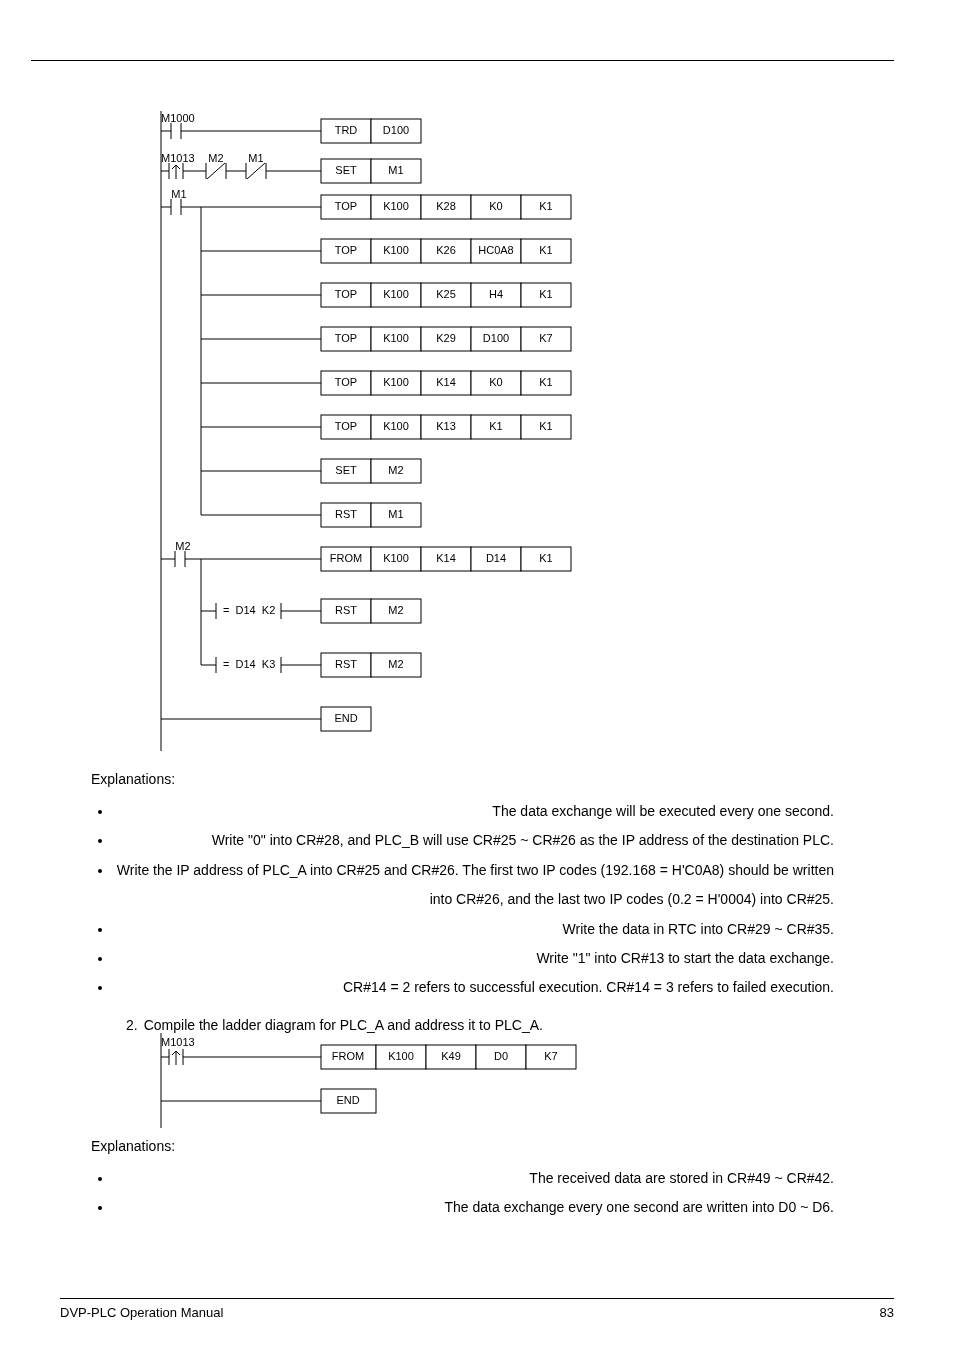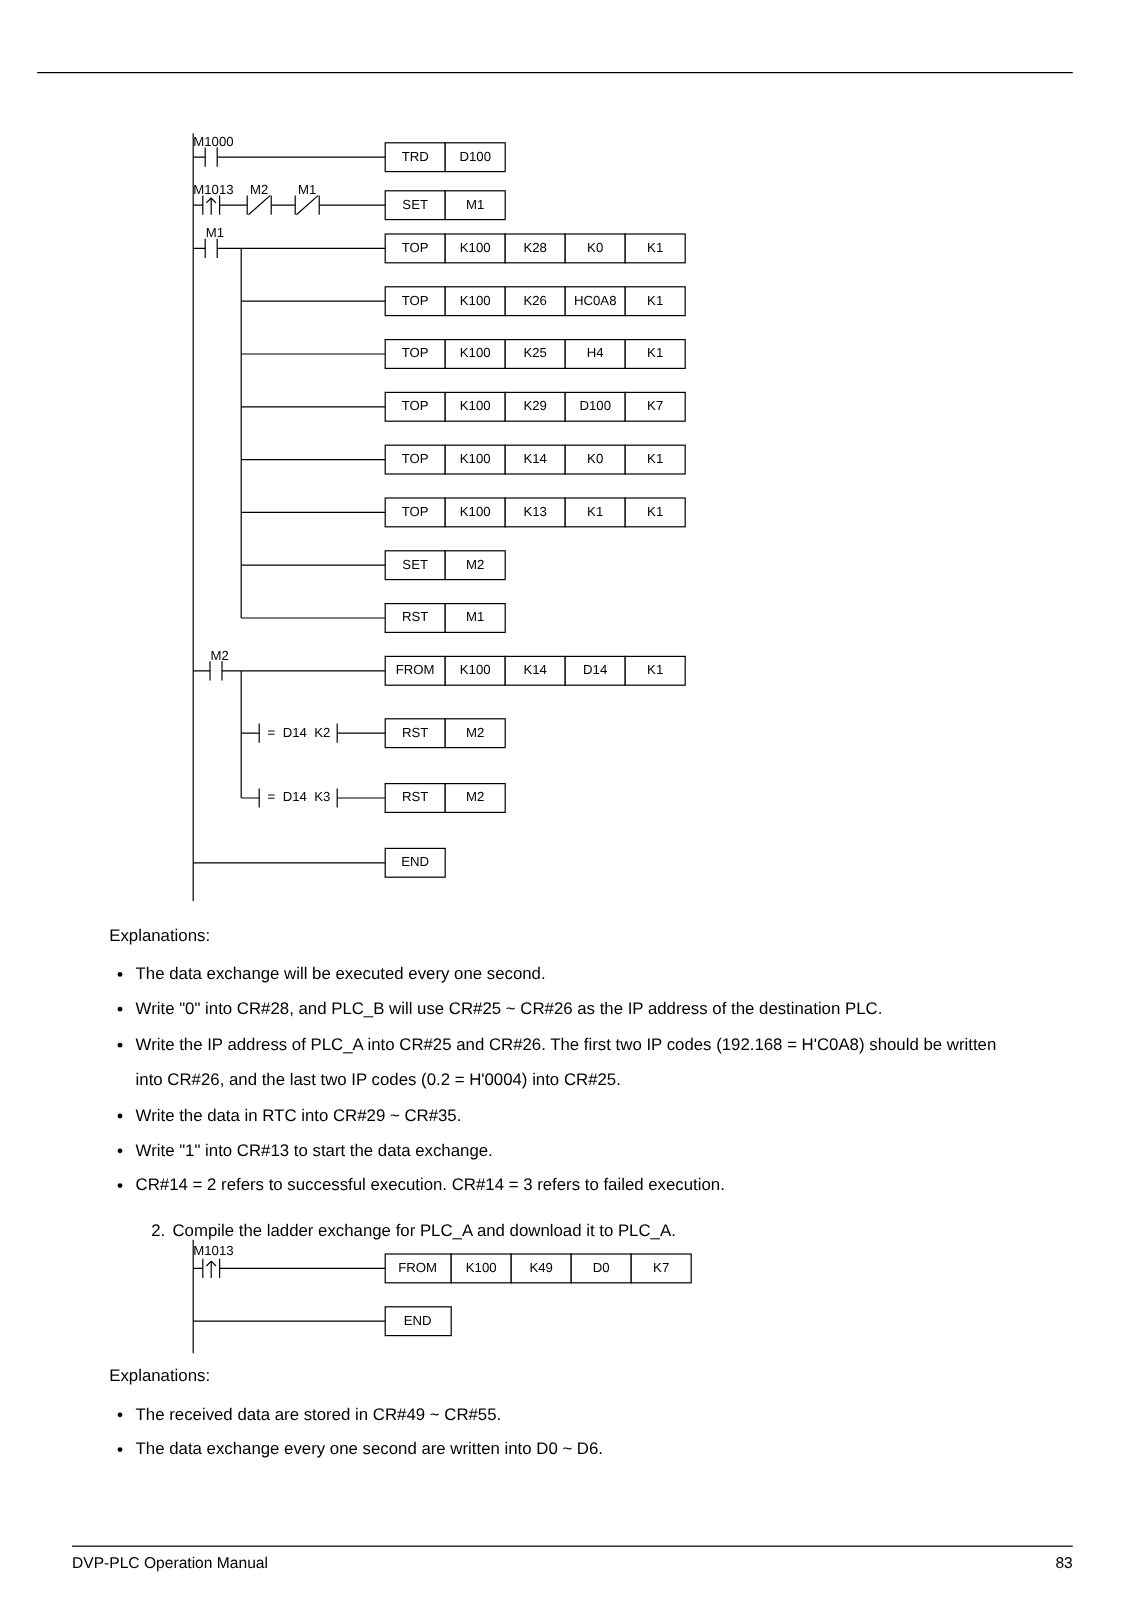--- a/index.html
+++ b/index.html
@@ -61,33 +61,34 @@
     margin: 8px 0 10px 0;
   }
   ul.bullets {
     list-style: disc;
     padding-left: 22px;
     margin: 0;
   }
   ul.bullets li {
     line-height: 2.1;
     margin: 0;
+    text-align: right;
   }
   .numbered {
     margin-left: 95px;
     margin-right: 60px;
     margin-top: 14px;
     display: flex;
     gap: 6px;
   }
   .numbered .num { flex: 0 0 auto; }
   .numbered .txt { flex: 1 1 auto; }
   .footer {
     position: absolute;
-    bottom: 40px;
+    bottom: 30px;
     left: 60px;
     right: 60px;
   }
   .footer-line {
     border-top: 1px solid #000;
     padding-top: 6px;
     display: flex;
     justify-content: space-between;
     font-size: 13px;
   }
@@ -291,21 +292,21 @@
       <li>Write "0" into CR#28, and PLC_B will use CR#25 ~ CR#26 as the IP address of the destination PLC.</li>
       <li>Write the IP address of PLC_A into CR#25 and CR#26. The first two IP codes (192.168 = H'C0A8) should be written into CR#26, and the last two IP codes (0.2 = H'0004) into CR#25.</li>
       <li>Write the data in RTC into CR#29 ~ CR#35.</li>
       <li>Write "1" into CR#13 to start the data exchange.</li>
       <li>CR#14 = 2 refers to successful execution. CR#14 = 3 refers to failed execution.</li>
     </ul>
   </div>
 
   <div class="numbered">
     <div class="num">2.</div>
-    <div class="txt">Compile the ladder exchange for PLC_A and download it to PLC_A.</div>
+    <div class="txt">Compile the ladder diagram for PLC_A and address it to PLC_A.</div>
   </div>
 
   <div class="ladder-wrap2">
     <svg width="480" height="95" viewBox="0 0 480 95">
       <line x1="10" y1="0" x2="10" y2="95" stroke="#000"></line>
       <text class="lbl" x="10" y="10">M1013</text>
       <line x1="10" y1="24" x2="18" y2="24" stroke="#000"></line>
       <line x1="18" y1="16" x2="18" y2="32" stroke="#000"></line>
       <line x1="32" y1="16" x2="32" y2="32" stroke="#000"></line>
       <line x1="25" y1="32" x2="25" y2="18" stroke="#000"></line>
@@ -325,21 +326,21 @@
 
       <line x1="10" y1="68" x2="170" y2="68" stroke="#000"></line>
       <rect class="inst-cell" x="170" y="56" width="55" height="24"></rect>
         <text class="inst-text" x="197" y="68">END</text>
     </svg>
   </div>
 
   <div class="content">
     <div class="heading">Explanations:</div>
     <ul class="bullets">
-      <li>The received data are stored in CR#49 ~ CR#55.</li>
+      <li>The received data are stored in CR#49 ~ CR#42.</li>
       <li>The data exchange every one second are written into D0 ~ D6.</li>
     </ul>
   </div>
 
   <div class="footer">
     <div class="footer-line">
       <span>DVP-PLC Operation Manual</span>
       <span>83</span>
     </div>
   </div>

